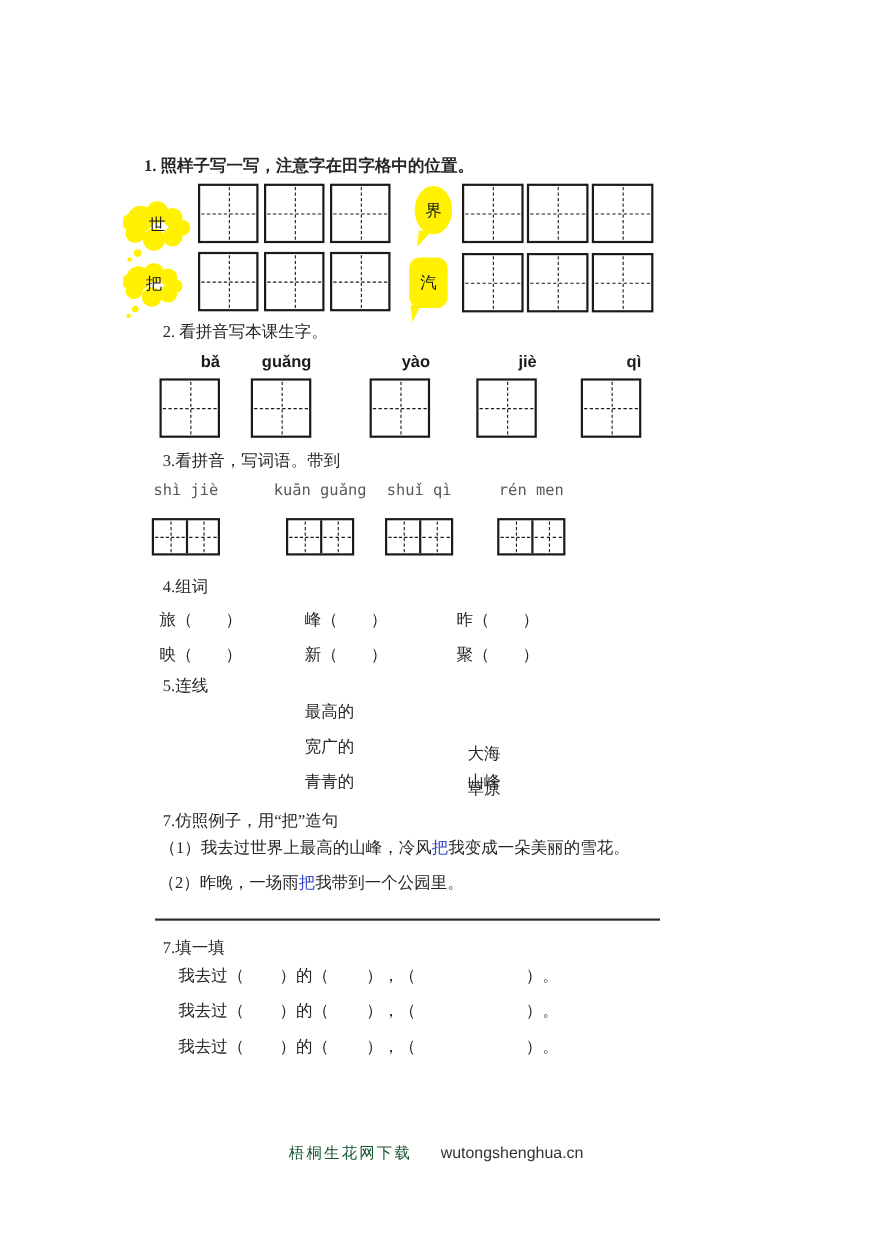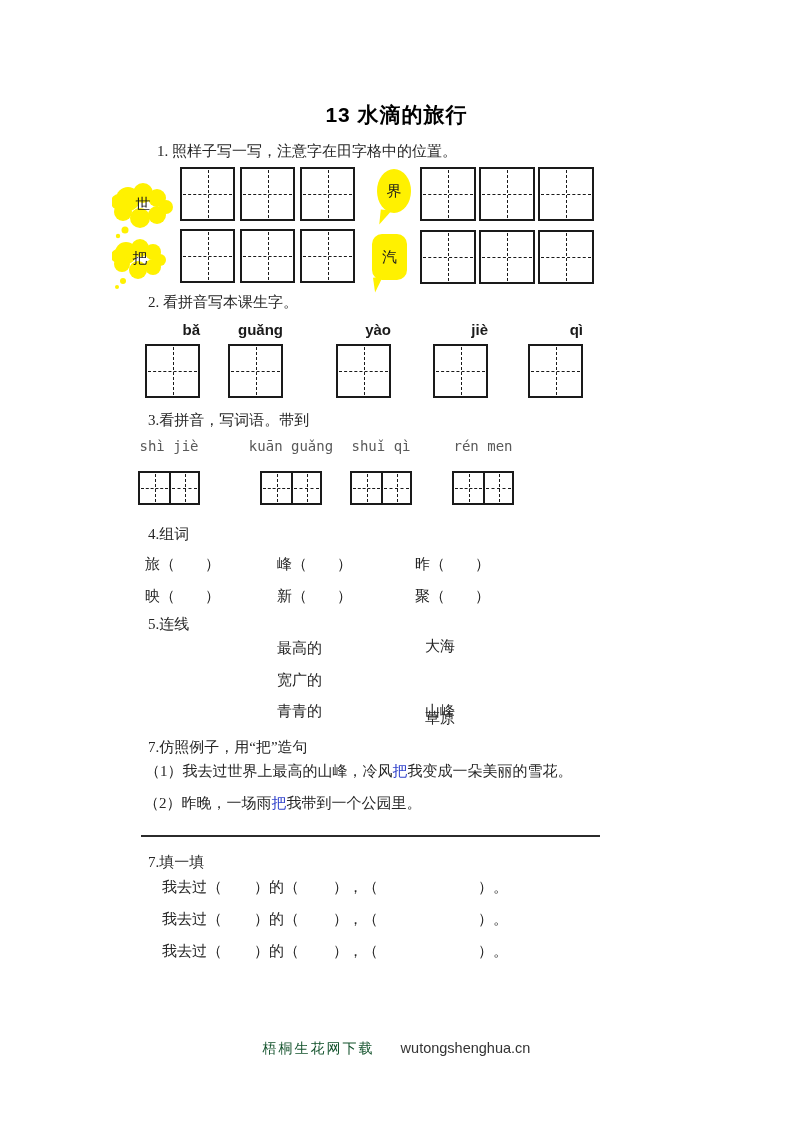--- a/index.html
+++ b/index.html
@@ -49,23 +49,22 @@
   .gap { display:inline-block; }
   .footer { position:absolute; left:0; top:1040px; width:100%; display:flex; justify-content:center; align-items:baseline; gap:26px; }
   .footer .cnname { font-size:14px; color:#14532d; letter-spacing:2px; }
   .footer .url { font-family:"Liberation Sans", sans-serif; font-size:14.5px; color:#333333; font-weight:500; }
 </style>
 </head>
 <body>
 
 <div class="page">
 
-  <div class="abs title">13 水滴的旅行</div>
-
-  <div class="abs h15" style="left:157px; top:141px;">1.  照样子写一写，注意字在田字格中的位置。</div>
+
+  <div class="abs h15" style="left:131px; top:141px;font-weight:bold;">1.  照样子写一写，注意字在田字格中的位置。</div>
 
   <div class="cloud" style="left:112px; top:182px; width:62px; height:58px;">
     <svg width="62" height="58" viewBox="0 0 62 58">
       <g fill="#FFF100">
         <circle cx="16" cy="17" r="12"></circle>
           <circle cx="31" cy="11" r="10"></circle>
           <circle cx="45" cy="16" r="9"></circle>
         <circle cx="54" cy="25" r="7"></circle>
           <circle cx="45" cy="33" r="9"></circle>
           <circle cx="28" cy="36" r="10"></circle>
@@ -159,21 +158,21 @@
   <div class="abs h15" style="left:277px; top:554px;"><span>峰</span><span>（　　）</span></div>
   <div class="abs h15" style="left:415px; top:554px;"><span>昨</span><span>（　　）</span></div>
   <div class="abs h15" style="left:145px; top:586px;"><span>映</span><span>（　　）</span></div>
   <div class="abs h15" style="left:277px; top:586px;"><span>新</span><span>（　　）</span></div>
   <div class="abs h15" style="left:415px; top:586px;"><span>聚</span><span>（　　）</span></div>
 
   <div class="abs h15" style="left:148px; top:614px;">5.连线</div>
   <div class="abs h15" style="left:277px; top:638px;">最高的</div>
   <div class="abs h15" style="left:277px; top:670px;">宽广的</div>
   <div class="abs h15" style="left:277px; top:701px;">青青的</div>
-  <div class="abs h15" style="left:425px; top:638px;font-family:Liberation Mono, monospace;">大海</div>
+  <div class="abs h15" style="left:425px; top:676px;">大海</div>
   <div class="abs h15" style="left:425px; top:708px;">草原</div>
   <div class="abs h15" style="left:425px; top:701px;">山峰</div>
 
   <div class="abs h15" style="left:148px; top:737px;">7.仿照例子，用“把”造句</div>
   <div class="abs h15" style="left:145px; top:761px;">
     <span>（1）我去过世界上最高的山峰，冷风</span><span class="ba">把</span><span>我变成一朵美丽的雪花。</span>
   </div>
   <div class="abs h15" style="left:144px; top:793px;">
     <span>（2）昨晚，一场雨</span><span class="ba">把</span><span>我带到一个公园里。</span>
   </div>

